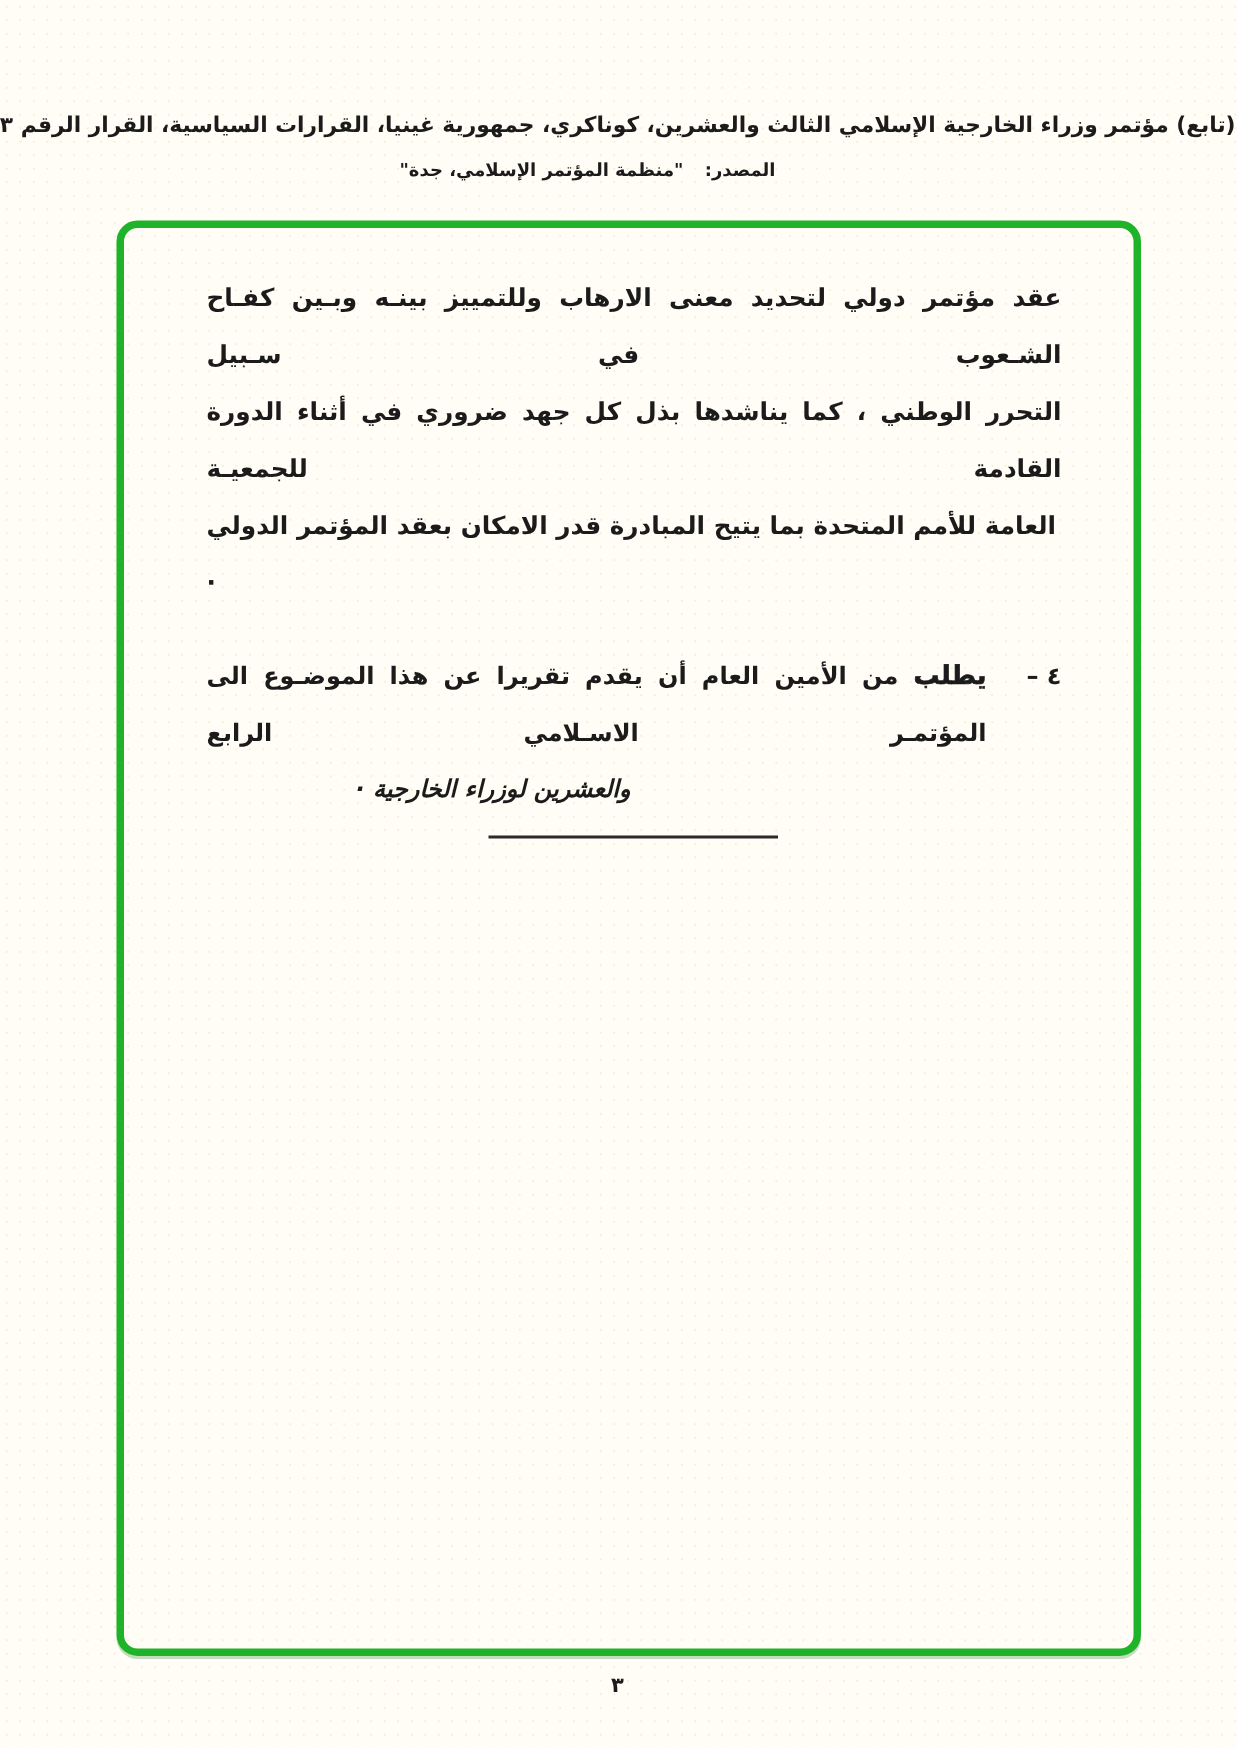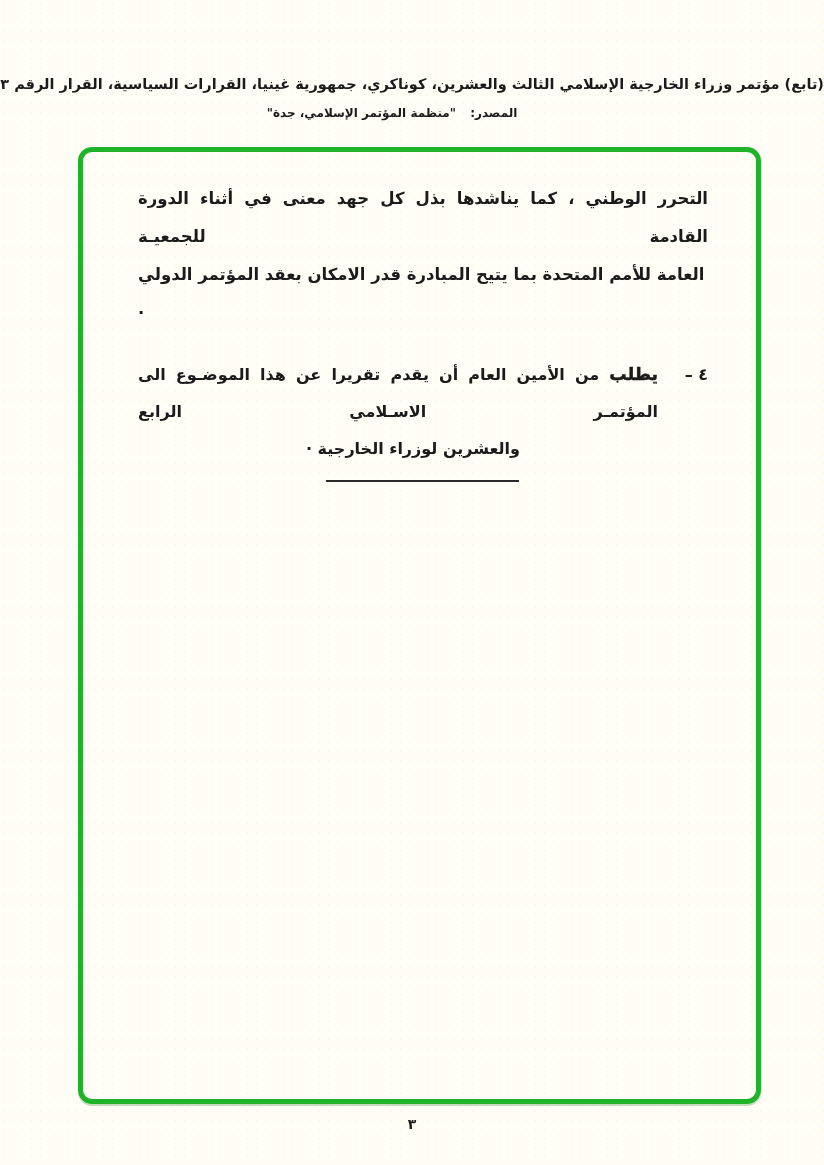--- a/index.html
+++ b/index.html
@@ -76,22 +76,23 @@
     flex: 0 0 32px;
     white-space: nowrap;
     text-align: right;
   }
   .item4 .item-text { flex: 1 1 auto; margin-right: 18px; }
   .item4 .keyword {
     font-size: 1.08em;
     -webkit-text-stroke: 0.45px #1b1b1b;
   }
   .item4 .cont-line {
-    text-align: right;
+    text-align: center;
     padding-right: 138px;
+    font-style: italic;
   }
   
   .end-rule {
     width: 193px;
     height: 2px;
     background: #2a2a2a;
     margin: 13px auto 0 auto;
     position: relative;
     right: -3px;
   }
@@ -113,21 +114,22 @@
   <div class="header-line1">(تابع) مؤتمر وزراء الخارجية الإسلامي الثالث والعشرين، كوناكري، جمهورية غينيا، القرارات السياسية، القرار الرقم ٢٣/٤٣-س</div>
 
   <div class="header-line2">
     <span class="src-label">المصدر:</span>
     <span>"منظمة المؤتمر الإسلامي، جدة"</span>
   </div>
 
   <div class="doc-box">
 
     <div class="para1">
-      <div class="line jst">التحرر الوطني ، كما يناشدها بذل كل جهد معنى في أثناء الدورة القادمة للجمعيـة</div>
+      <div class="line jst">عقد مؤتمر دولي لتحديد معنى الارهاب وللتمييز بينـه وبـين كفـاح الشـعوب في سـبيل</div>
+      <div class="line jst">التحرر الوطني ، كما يناشدها بذل كل جهد ضروري في أثناء الدورة القادمة للجمعيـة</div>
       <div class="line start">العامة للأمم المتحدة بما يتيح المبادرة قدر الامكان بعقد المؤتمر الدولي ·</div>
     </div>
 
     <div class="item4">
       <div class="item-number">٤ –</div>
       <div class="item-text">
         <div class="line jst">
           <span class="keyword">يطلب</span>
           <span>من الأمين العام أن يقدم تقريرا عن هذا الموضـوع الى المؤتمـر الاسـلامي الرابع</span>
         </div>

